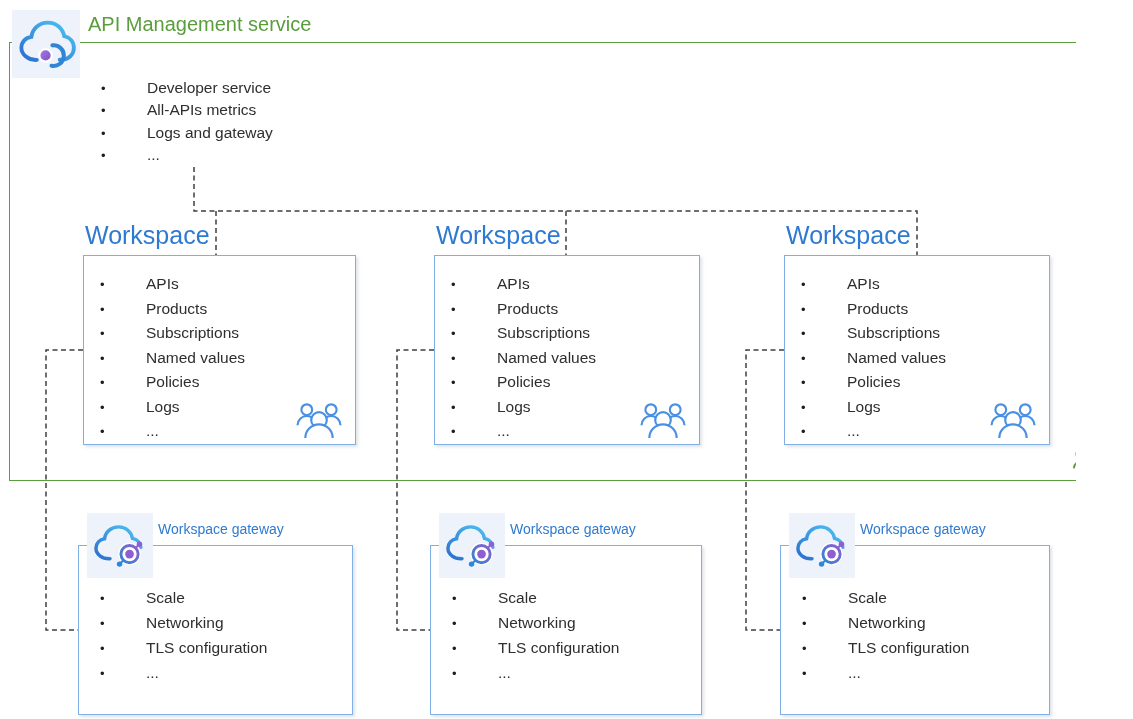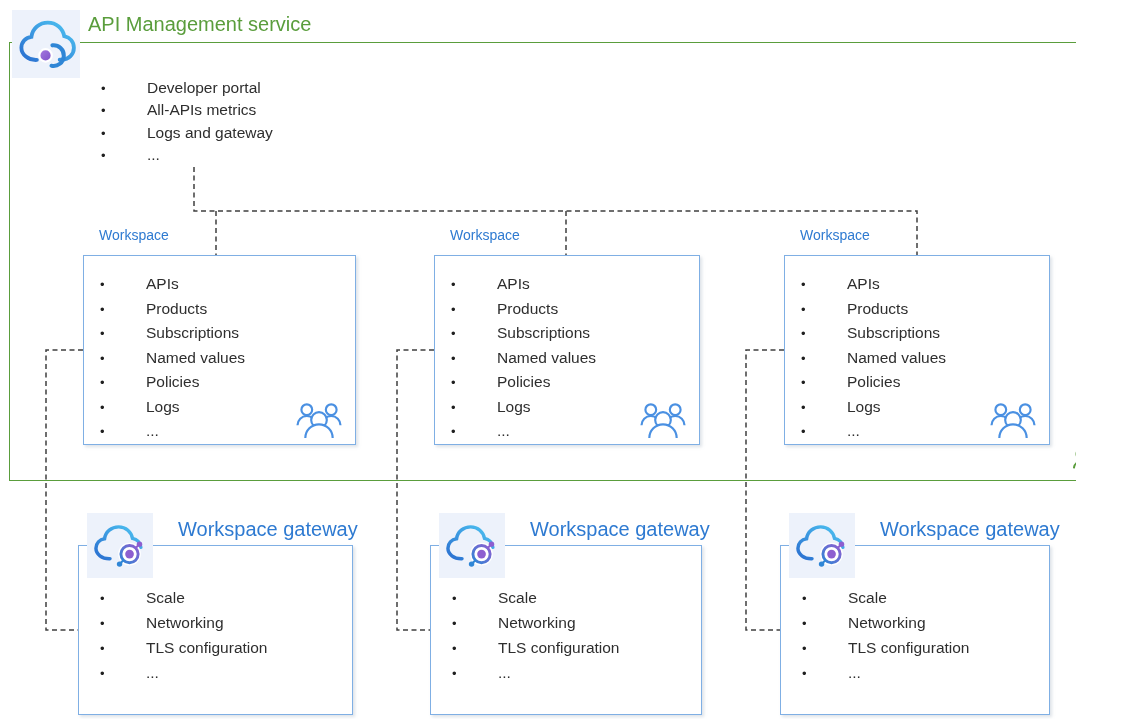--- a/index.html
+++ b/index.html
@@ -15,30 +15,30 @@
   .service-icon{left:12px;top:10px;width:68px;height:68px;z-index:3;}
   .service-title{position:absolute;left:88px;top:11px;font-size:20px;line-height:26px;color:var(--green,#5a9d3c);z-index:2;white-space:nowrap;}
   
   .row{display:flex;align-items:baseline;}
   .dot{width:46px;font-size:13px;color:#1f1f1f;flex:0 0 46px;}
   .row .txt{white-space:nowrap;}
   .service-list{position:absolute;left:101px;top:77px;z-index:2;font-size:15.5px;}
   .service-list .row{line-height:21.4px;}
   
   .ws{position:absolute;top:222px;z-index:2;}
-  .ws-title{font-size:14px;line-height:26px;color:var(--blue,#2e7ad1);margin-left:16px;white-space:nowrap;}
+  .ws-title{font-size:25px;line-height:26px;color:var(--blue,#2e7ad1);margin-left:2px;white-space:nowrap;}
   .ws-box{position:relative;margin-top:7px;height:190px;background:#fff;
           border:1.2px solid var(--box-border,#7fafe4);box-shadow:2px 2px 3px rgba(160,175,190,.35);
           box-sizing:border-box;padding:16px 0 0 16px;font-size:15.5px;}
   .ws-box .row{line-height:23.5px;}
   .ws-people{position:absolute;right:13px;bottom:5px;color:var(--people-blue,#4a90e2);}
   
   .gw{position:absolute;top:513px;z-index:2;}
   .gw-icon{left:9px;top:0;width:66px;height:65px;z-index:3;}
-  .gw-title{position:absolute;left:80px;top:3px;font-size:20px;line-height:26px;color:var(--blue,#2e7ad1);white-space:nowrap;margin-left:20px;}
+  .gw-title{position:absolute;left:80px;top:3px;font-size:14px;line-height:26px;color:var(--blue,#2e7ad1);white-space:nowrap;}
   .gw-box{position:absolute;left:0;top:32px;width:100%;height:170px;background:#fff;
           border:1.2px solid var(--box-border,#7fafe4);box-shadow:2px 2px 3px rgba(160,175,190,.35);
           box-sizing:border-box;padding:40px 0 0 21px;font-size:15.5px;}
   .gw-box .row{line-height:24px;}
   
   .org-icon{position:absolute;left:1073px;top:422px;z-index:2;color:var(--green,#5a9d3c);}
   svg{display:block;}
 </style>
 </head>
 <body>
@@ -72,21 +72,21 @@
       <path d="M41,35.5 A11.3,11.3 0 1 1 40,57.8" fill="none" stroke="#2f86d6" stroke-width="4.4" stroke-linecap="round"></path>
       <circle cx="33.5" cy="46.5" r="6.8" fill="url(#pg1)" stroke="#ffffff" stroke-width="2.4"></circle>
     </svg>
   </div>
 
   <div class="service-title">API Management service</div>
 
   <div class="service-list">
     <div class="row">
         <span class="dot">•</span>
-        <span class="txt">Developer portal</span>
+        <span class="txt">Developer service</span>
       </div>
     <div class="row">
         <span class="dot">•</span>
         <span class="txt">All-APIs metrics</span>
       </div>
     <div class="row">
         <span class="dot">•</span>
         <span class="txt">Logs and gateway</span>
       </div>
     <div class="row">

